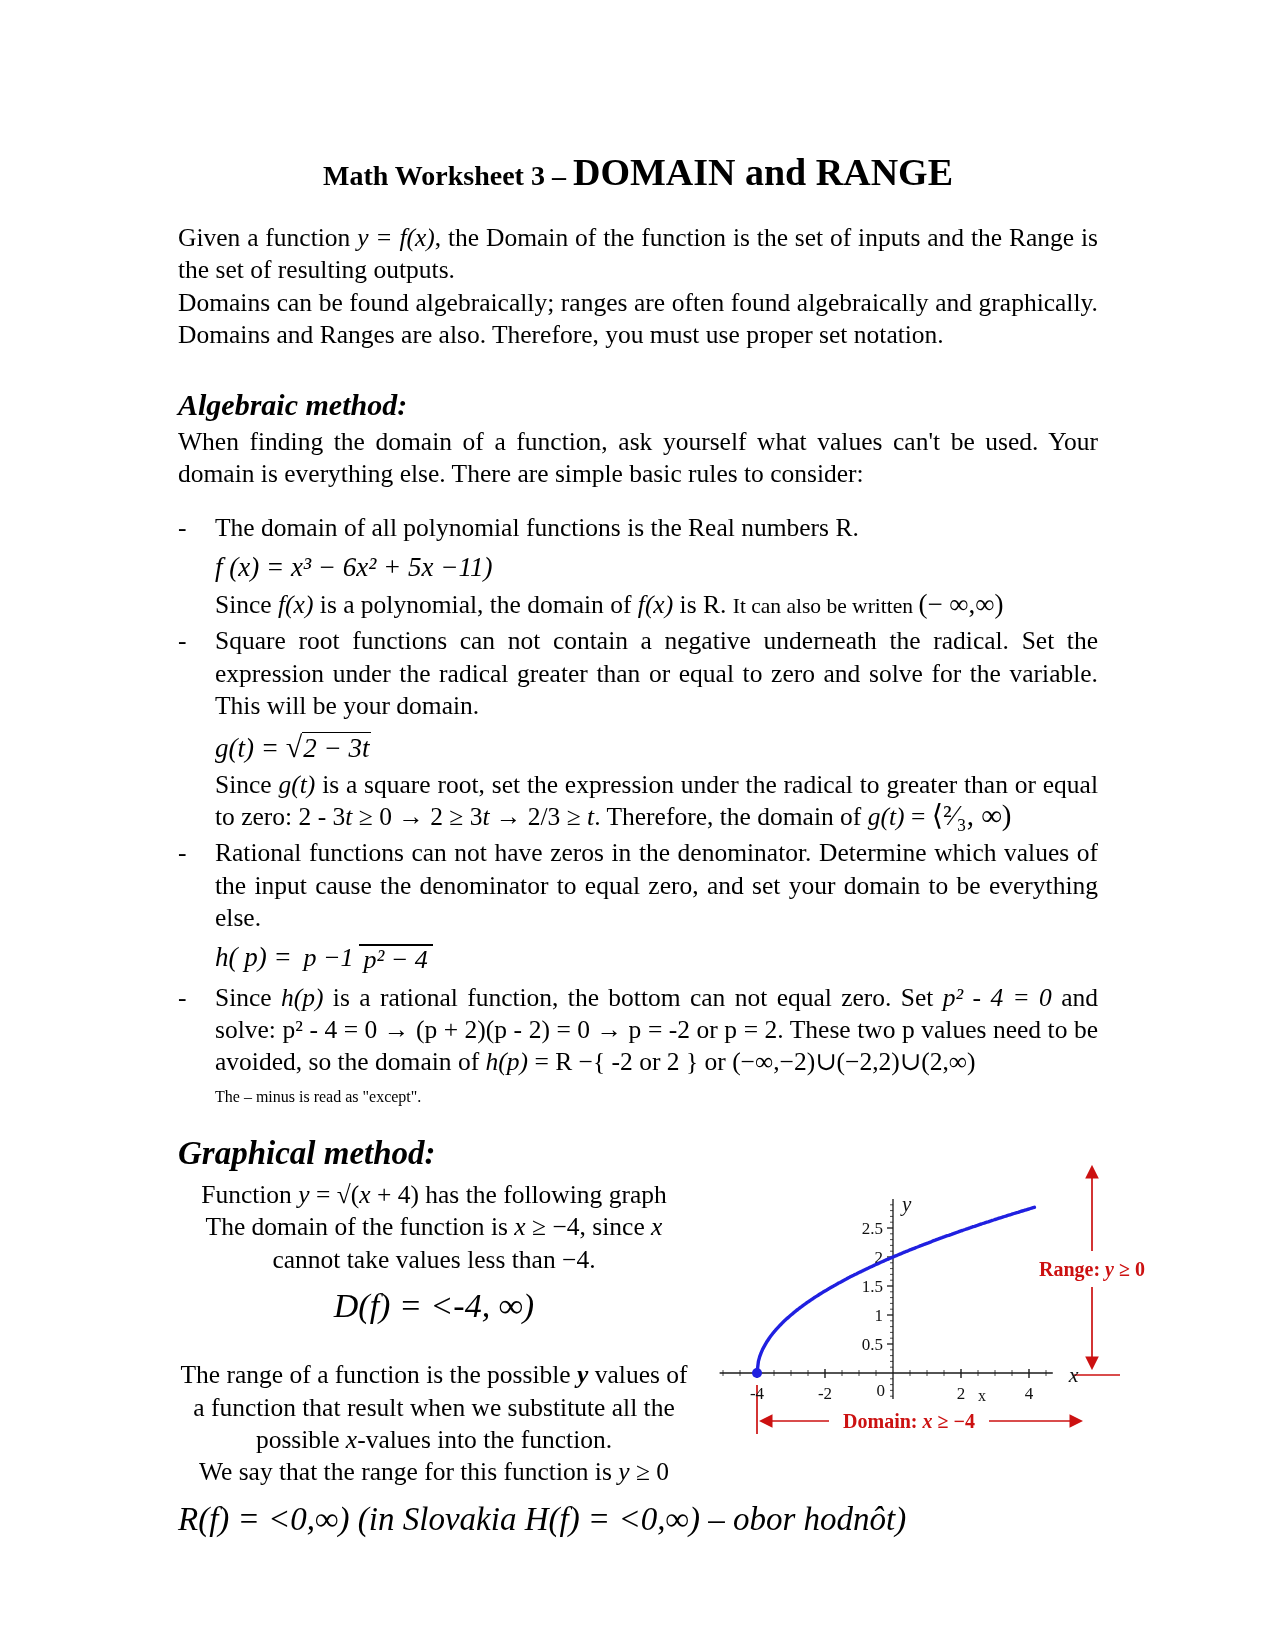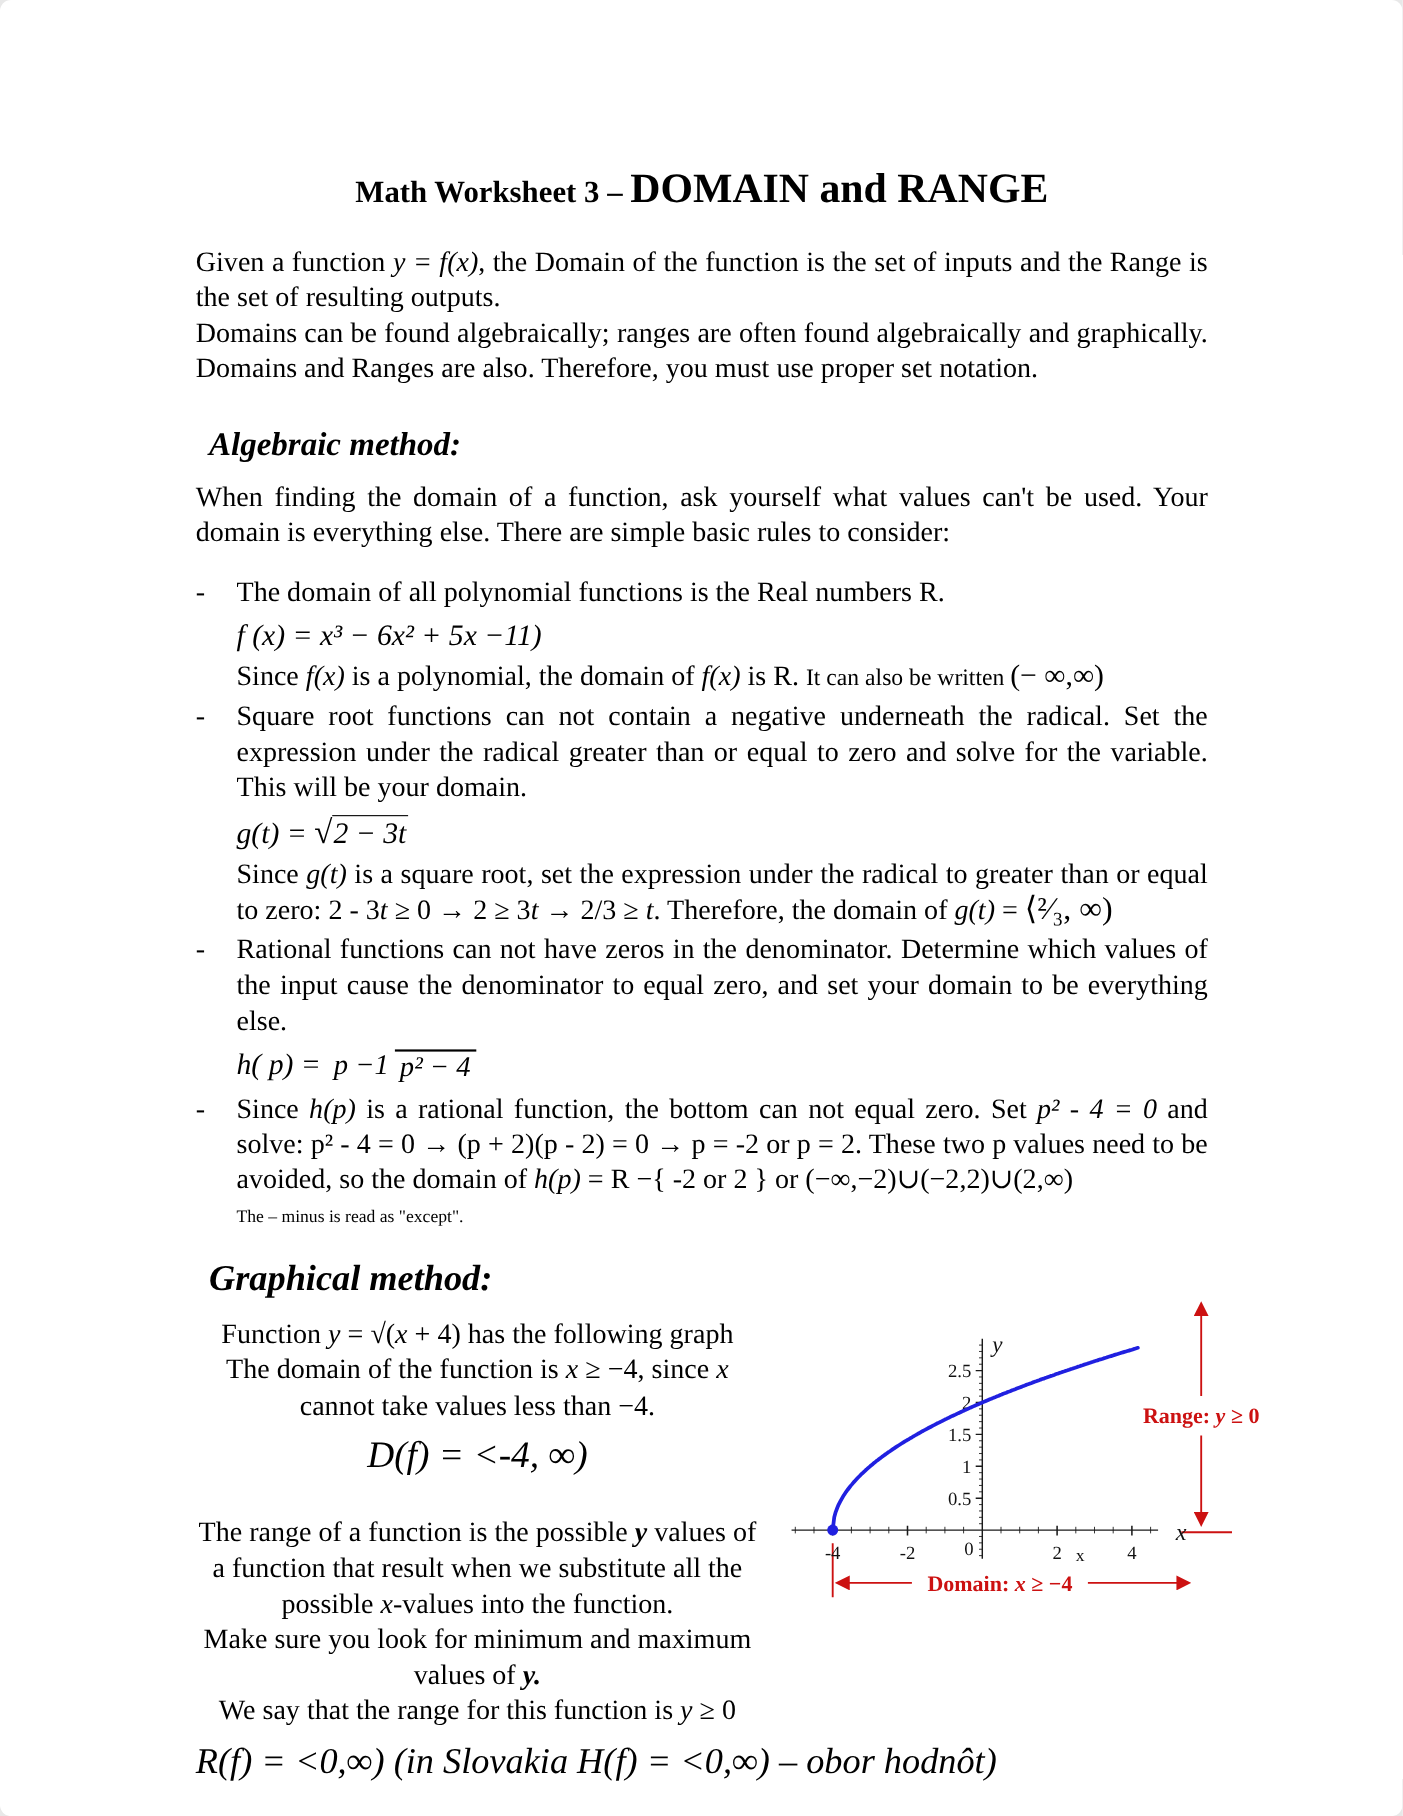--- a/index.html
+++ b/index.html
@@ -1,28 +1,28 @@
 <!DOCTYPE html>
 <html><head>
 <meta charset="utf-8">
 <style>
   html,body{margin:0;padding:0;background:#e8e8e8;}
   .page{position:relative;width:1275px;height:1651px;background:#ffffff;margin:0 auto;
-        font-family:"Liberation Serif","DejaVu Serif",serif;color:#000;font-size:25.5px;line-height:1.27;overflow:hidden;border-radius:10px;}
+        font-family:"Liberation Serif","DejaVu Serif",serif;color:#000;font-size:25.5px;line-height:1.27;overflow:hidden;}
   .content{position:absolute;left:178px;top:0;width:920px;}
   h1{margin:140px 0 0 0;text-align:center;font-weight:bold;line-height:1.1;}
   .title-prefix{font-size:28px;}
   .title-main{font-size:38px;}
   p{margin:0;}
   .jt{text-align:justify;}
   .bd{font-weight:normal;}
   .it{font-style:italic;}
   .bi{font-weight:bold;font-style:italic;}
   .mt1{margin-top:26px;}
-  h2{margin:12px;font-weight:bold;font-style:italic;}
+  h2{margin:0;font-weight:bold;font-style:italic;}
   .alg-head{font-size:30px;margin-top:34px;}
   .gr-head{font-size:33px;margin-top:26px;}
   .alg-intro{margin-top:2px;}
   .li{display:flex;margin-top:22px;}
   .li.tight{margin-top:4px;}
   .li .marker{width:37px;flex:none;}
   .li .li-body{flex:1 1 auto;text-align:justify;}
   .formula{font-style:italic;font-size:27px;margin:5px 0 3px 0;}
   .small-inline{font-size:21.5px;}
   .paren-big{font-size:27px;}
@@ -95,21 +95,20 @@
 
     <h2 class="gr-head">Graphical method:</h2>
 
     <div class="graphical">
       <div class="g-left">
         <p><span>Function </span><span class="it">y</span><span> = √(</span><span class="it">x</span><span> + 4) has the following graph</span></p>
         <p><span>The </span><span class="bd">domain</span><span> of the function is </span><span class="it">x</span><span> ≥ −4, since </span><span class="it">x</span><span> cannot take values less than −4.</span></p>
         <p class="dform">D(f) = &lt;-4, ∞)</p>
         <div class="spacer"></div>
         <p><span>The </span><span class="bd">range</span><span> of a function is the possible </span><span class="bi">y</span><span> values of a function that result when we substitute all the possible </span><span class="it">x</span><span>-values into the function.</span></p>
-        <p><span>Make sure you look for </span><span class="bd">minimum</span><span> and </span><span class="bd">maximum</span><span> values of </span><span class="bi">y.</span></p>
         <p><span>We say that the </span><span class="bd">range</span><span> for this function is </span><span class="it">y</span><span> ≥ 0</span></p>
       </div>
 
       <div class="chart-wrap">
         <svg id="chart-svg" viewBox="0 0 510 302" width="510" height="302">
           <defs>
             <marker id="arrR" viewBox="0 0 10 10" refX="7" refY="5" markerWidth="8" markerHeight="8" orient="auto">
               <path d="M0,0 L10,5 L0,10 z" fill="#cc1111"></path>
             </marker>
           </defs>

